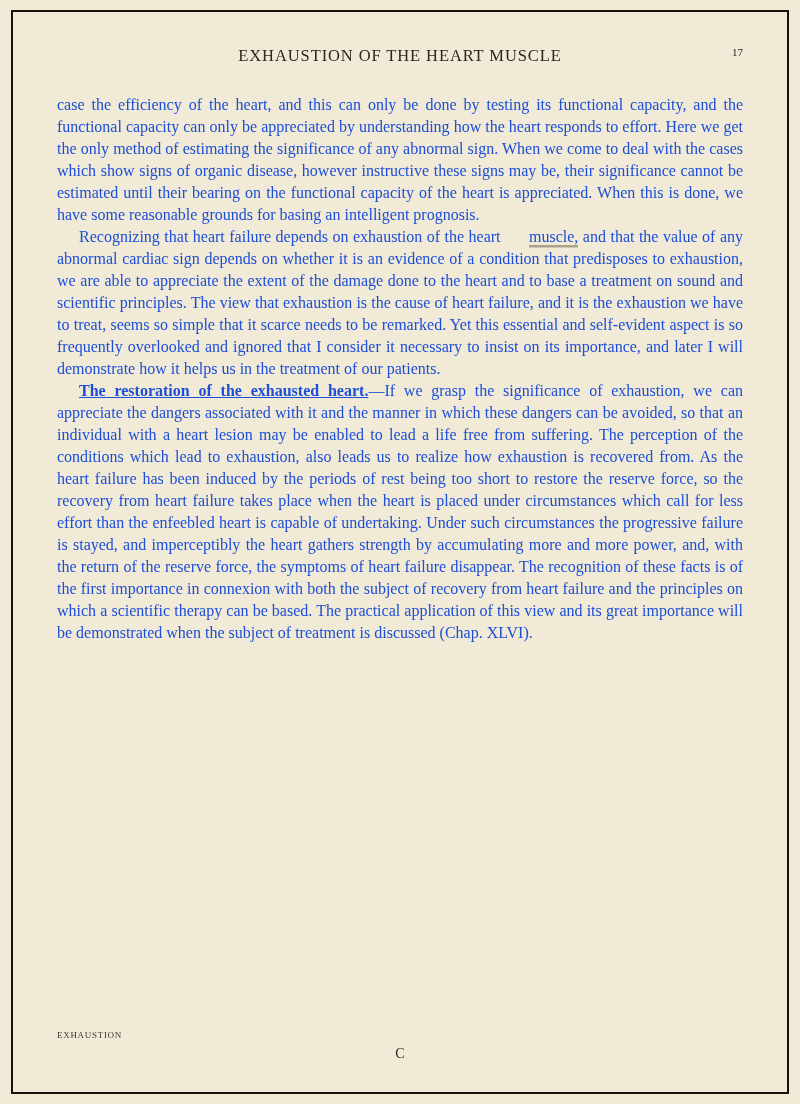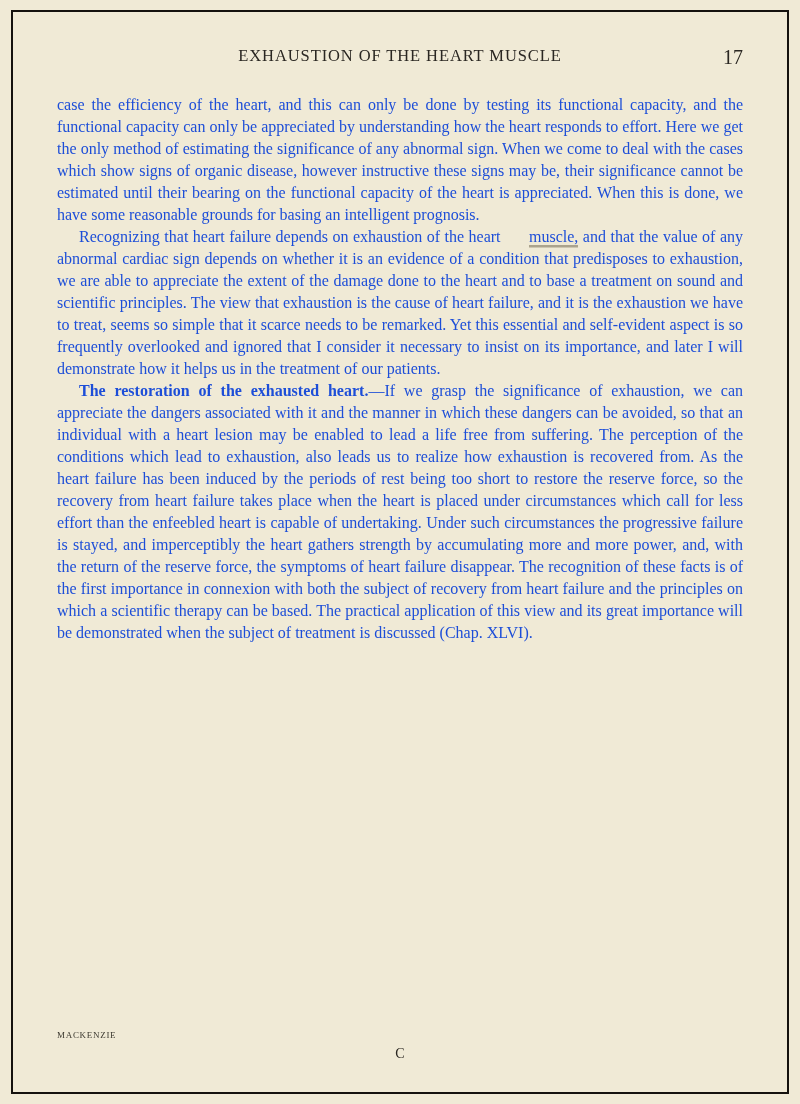--- a/index.html
+++ b/index.html
@@ -38,37 +38,38 @@
   .title {
     text-align: center;
     font-size: 16.5px;
     letter-spacing: 0.9px;
     color: #2a2722;
   }
   .pagenum {
     position: absolute;
     right: 0;
     top: 0;
-    font-size: 20px;
+    font-size: 11px;
     color: #2a2722;
   }
   .body-text {
     font-size: 16px;
     line-height: 22px;
     text-align: justify;
     color: #1d4ed8;
   }
   .body-text p {
     margin: 0;
   }
   .body-text p.indent {
     text-indent: 22px;
   }
   .lead {
     font-weight: bold;
+    text-decoration: underline;
   }
   .pencil-underline {
     box-shadow: 0 2.5px 0 rgba(115, 104, 82, 0.55);
     margin-left: 24px;
   }
   .footer-author {
     position: absolute;
     left: 57px;
     bottom: 64px;
     font-size: 9px;
@@ -100,17 +101,17 @@
   <div class="body-text">
 
     <p>case the efficiency of the heart, and this can only be done by testing its functional capacity, and the functional capacity can only be appreciated by understanding how the heart responds to effort. Here we get the only method of estimating the significance of any abnormal sign. When we come to deal with the cases which show signs of organic disease, however instructive these signs may be, their significance cannot be estimated until their bearing on the functional capacity of the heart is appreciated. When this is done, we have some reasonable grounds for basing an intelligent prognosis.</p>
 
     <p class="indent"><span>Recognizing that heart failure depends on exhaustion of the heart </span><span class="pencil-underline">muscle,</span><span> and that the value of any abnormal cardiac sign depends on whether it is an evidence of a condition that predisposes to exhaustion, we are able to appreciate the extent of the damage done to the heart and to base a treatment on sound and scientific principles. The view that exhaustion is the cause of heart failure, and it is the exhaustion we have to treat, seems so simple that it scarce needs to be remarked. Yet this essential and self-evident aspect is so frequently overlooked and ignored that I consider it necessary to insist on its importance, and later I will demonstrate how it helps us in the treatment of our patients.</span></p>
 
     <p class="indent"><span class="lead">The restoration of the exhausted heart.</span><span>—If we grasp the significance of exhaustion, we can appreciate the dangers associated with it and the manner in which these dangers can be avoided, so that an individual with a heart lesion may be enabled to lead a life free from suffering. The perception of the conditions which lead to exhaustion, also leads us to realize how exhaustion is recovered from. As the heart failure has been induced by the periods of rest being too short to restore the reserve force, so the recovery from heart failure takes place when the heart is placed under circumstances which call for less effort than the enfeebled heart is capable of undertaking. Under such circumstances the progressive failure is stayed, and imperceptibly the heart gathers strength by accumulating more and more power, and, with the return of the reserve force, the symptoms of heart failure disappear. The recognition of these facts is of the first importance in connexion with both the subject of recovery from heart failure and the principles on which a scientific therapy can be based. The practical application of this view and its great importance will be demonstrated when the subject of treatment is discussed (Chap. XLVI).</span></p>
 
   </div>
 
-  <div class="footer-author">MACKENZIE</div>
+  <div class="footer-author">EXHAUSTION</div>
 
   <div class="footer-sig">C</div>
 
 </div>
 
 </body></html>

